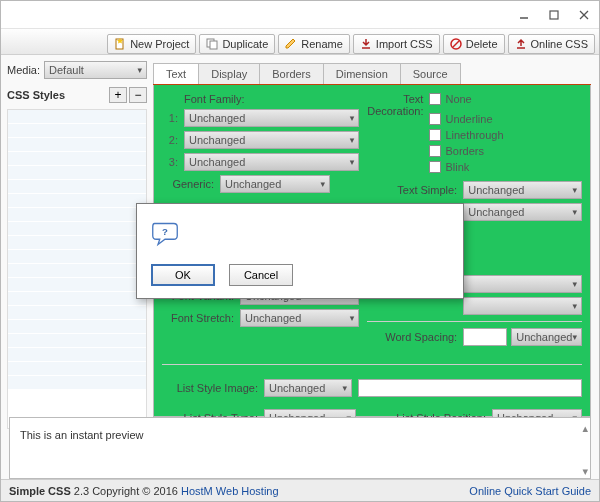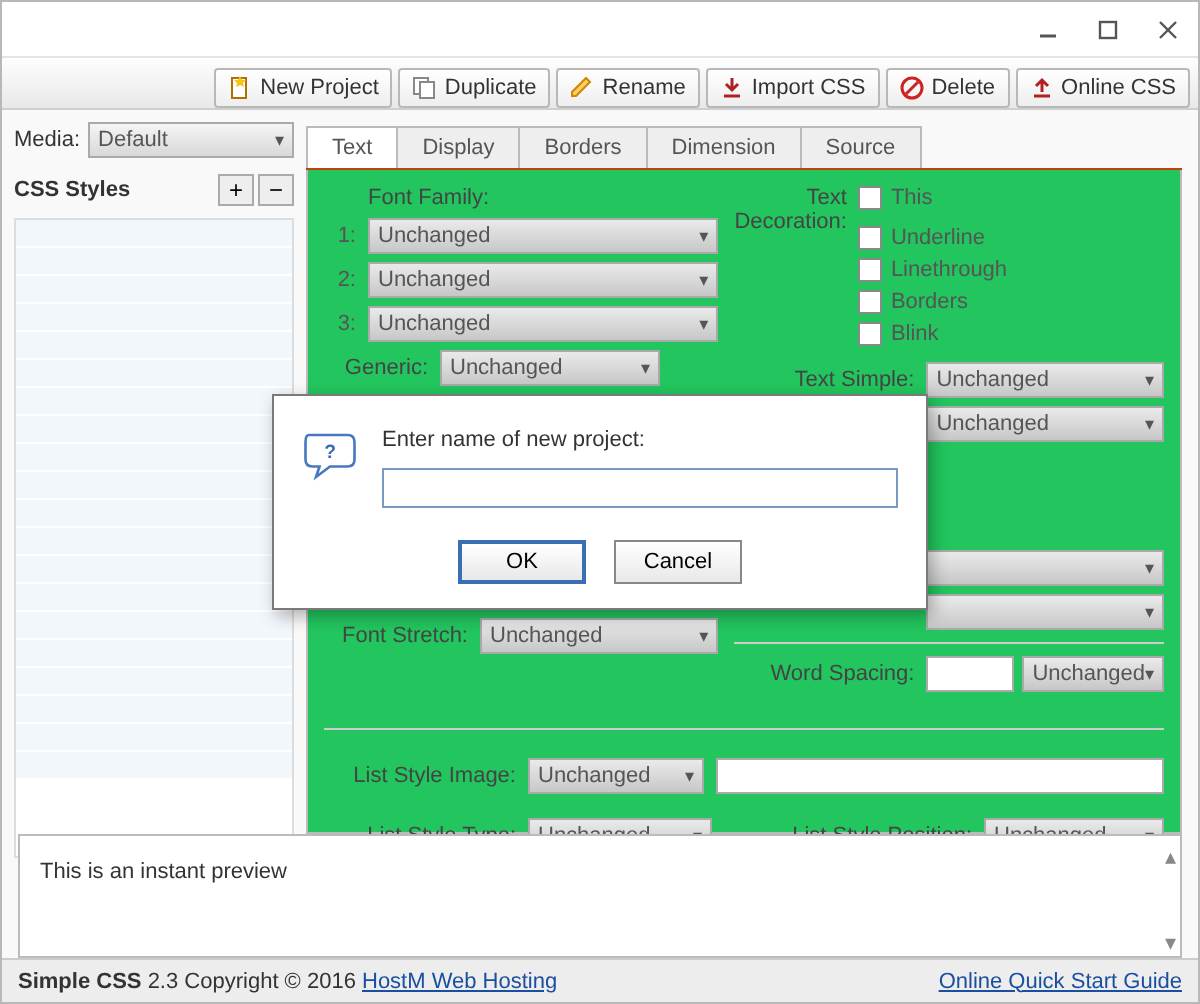--- a/index.html
+++ b/index.html
@@ -32,27 +32,27 @@
   .num-label { width: 16px; text-align: right; margin-right: 6px; color:#555;}
   .uc { flex:1; height: 18px; display: flex; align-items: center; justify-content: space-between; padding: 0 4px; background: linear-gradient(to bottom,#eaeaea,#c7c7c7); border: 1px solid #a9a9a9; color:#555; }
   .chev { font-size: 9px; color:#555; }
   .checks { display:flex; flex-wrap:wrap; gap: 4px 16px; padding-left: 18px; }
   .ck { display:flex; align-items:center; gap:4px; color:#555; width: 80px;}
   .ck .box { width:12px; height:12px; border:1px solid #888; background:#fff;}
   hr.sep { border:none; border-top:1px solid #ccc; margin:6px 0; }
   .preview { height: 62px; margin: 0 8px 0 8px; border: 1px solid #bbb; background:#fff; padding: 10px; font-family: "Courier New", monospace; font-size: 13px; position: relative; }
   .preview .scroll { position:absolute; right:2px; top:4px; display:flex; flex-direction:column; gap:30px; color:#888;}
   .status { height: 22px; background:#ededed; border-top:1px solid #ccc; display:flex; align-items:center; justify-content:space-between; padding:0 8px; }
-  .status a { color:#1a4fa0; text-decoration:underline; }
+  .status a { color:#1a4fa0; }
   .modal-backdrop { position:absolute; inset:0; display:flex; align-items:center; justify-content:center; pointer-events:none; }
   .modal { width: 328px; background:#fff; border:1px solid #7a7a7a; box-shadow: 2px 3px 8px rgba(0,0,0,.3); padding: 16px 14px 12px 14px; pointer-events:auto; }
   .modal-body { display:flex; gap:12px; align-items:flex-start; }
   .q-icon { width:28px; height:28px; flex-shrink:0; }
   .modal-input { width: 100%; height: 20px; border:1px solid #7a9ac3; padding: 0 4px; margin-top:8px; outline: none; }
-  .modal-btns { display:flex; justify-content:center; gap:14px; margin-top:16px; }
+  .modal-btns { display:flex; justify-content:flex-start; gap:14px; margin-top:16px; }
   .modal-btns button { width: 64px; height: 22px; border:1px solid #888; background:linear-gradient(to bottom,#fff,#e8e8e8); }
   .modal-btns button.primary { border:2px solid #3b6fb3; }
   .section-title{ font-size:11px; color:#444; margin-bottom:4px;}
   .tiny-input { width:44px; height:18px; border:1px solid #aaa; margin-right:4px; background:#fff;}
 </style>
 </head>
 <body>
 
 <div class="window">
 
@@ -214,21 +214,21 @@
                   <span class="chev">▾</span>
                 </div>
               </div>
           </div>
           <div class="col">
             <div class="row" style="align-items:flex-start">
               <label style="width:90px">Text Decoration:</label>
               <div class="checks" style="padding-left:0">
                 <div class="ck">
                     <span class="box"></span>
-                    <span>This</span>
+                    <span>None</span>
                   </div>
                 <div class="ck" style="width:100%"></div>
                 <div class="ck">
                     <span class="box"></span>
                     <span>Underline</span>
                   </div>
                 <div class="ck">
                     <span class="box"></span>
                     <span>Linethrough</span>
                   </div>
@@ -326,24 +326,20 @@
     <a>Online Quick Start Guide</a>
   </div>
 
   <div class="modal-backdrop">
     <div class="modal">
       <div class="modal-body">
         <svg class="q-icon" viewBox="0 0 32 32">
           <path d="M4 4 Q2 4 2 8 L2 18 Q2 22 6 22 L10 22 L8 28 L16 22 L26 22 Q30 22 30 18 L30 8 Q30 4 26 4 Z" fill="#fff" stroke="#4878c0" stroke-width="1.5"></path>
           <text x="16" y="17" text-anchor="middle" font-size="14" fill="#3a6bb0" font-weight="bold">?</text>
         </svg>
-        <div style="flex:1">
-          <div>Enter name of new project:</div>
-          <input class="modal-input" value="" style="">
-        </div>
       </div>
       <div class="modal-btns">
         <button class="primary">OK</button>
         <button>Cancel</button>
       </div>
     </div>
   </div>
 
 </div>
 

